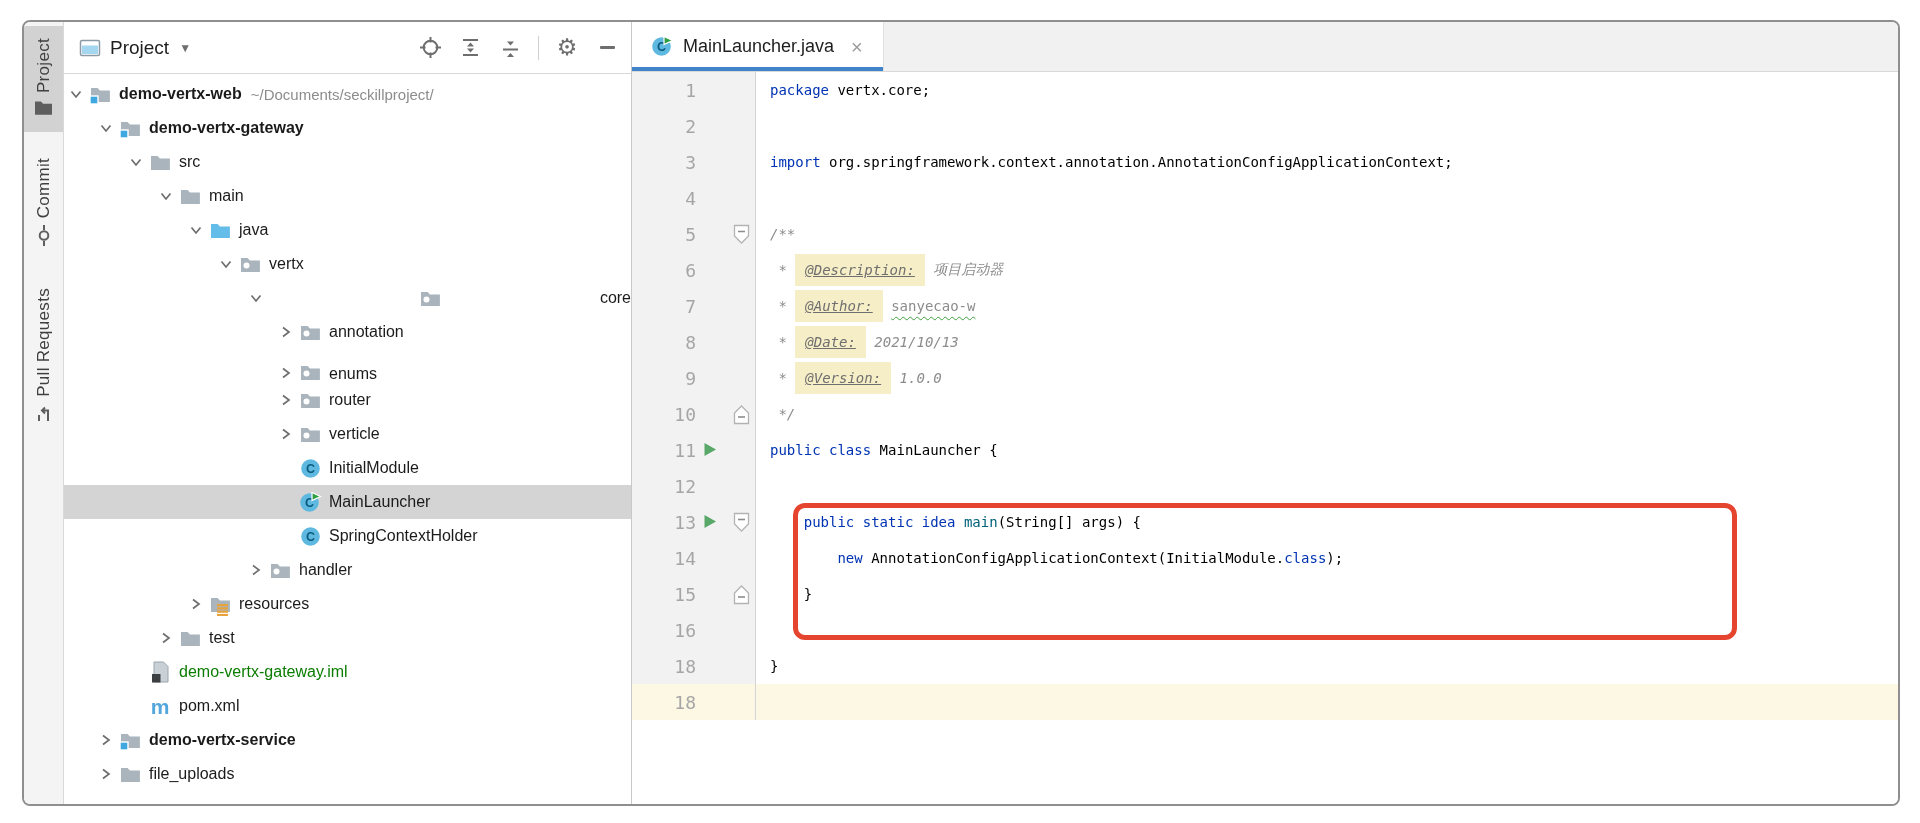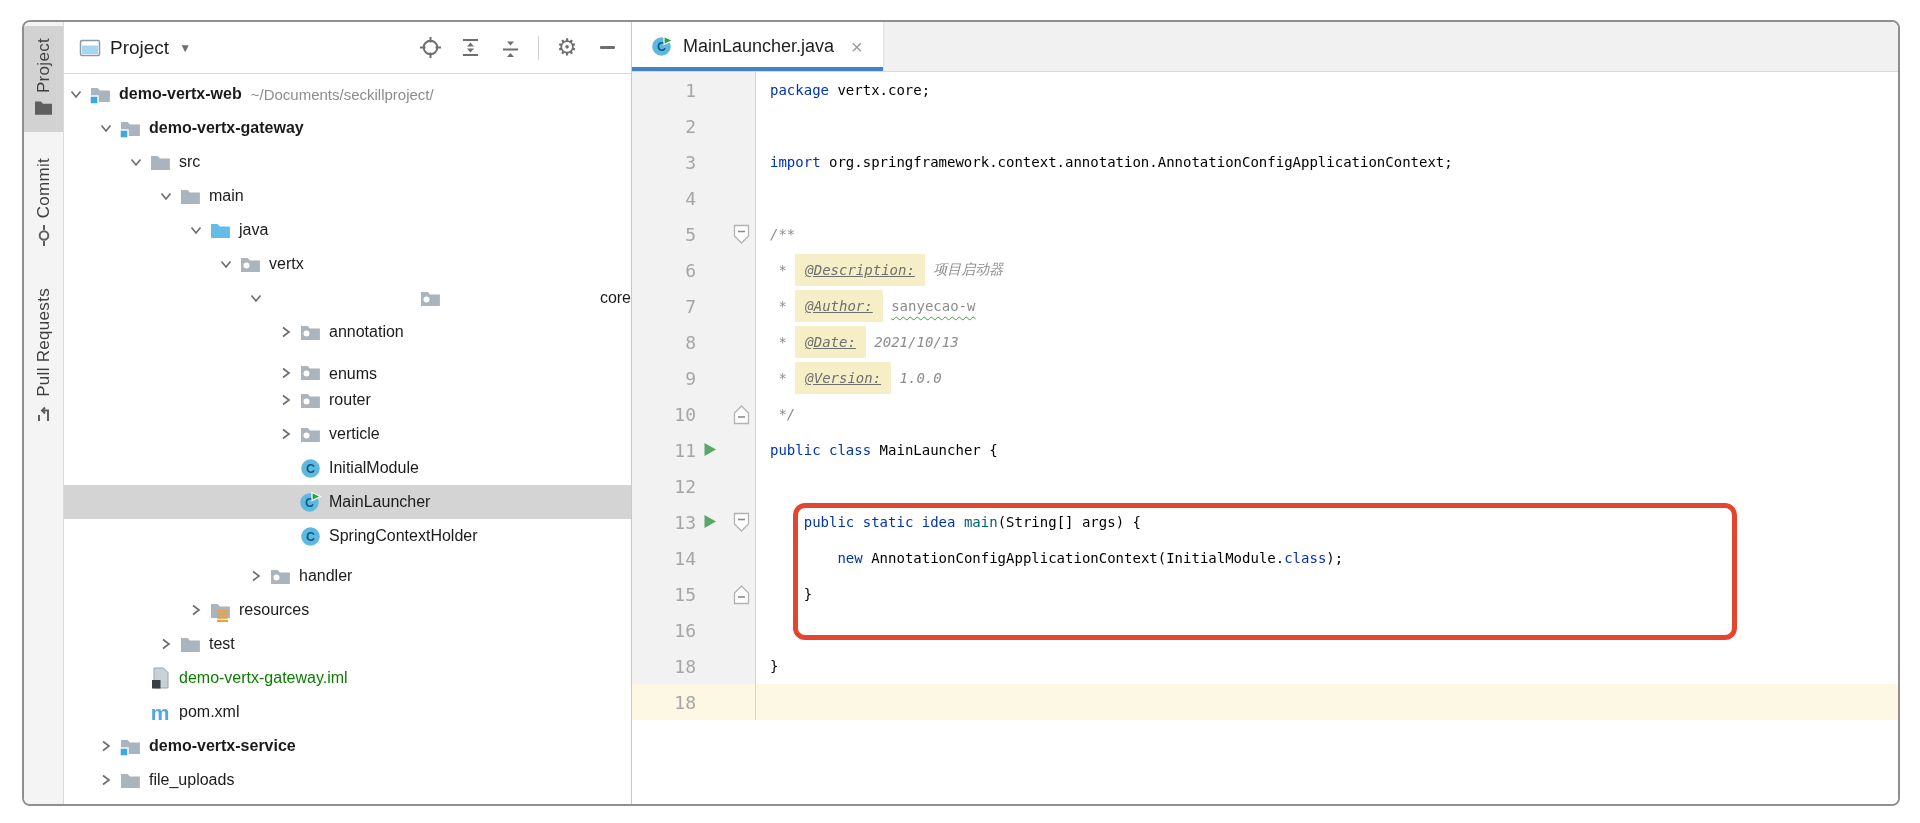--- a/index.html
+++ b/index.html
@@ -355,21 +355,21 @@
           <div class="tree-row" style="padding-left: 212px;">
             <span class="tr-chevron"></span>
             <span class="tr-icon">
               <svg width="21" height="21" viewBox="0 0 21 21">
                 <circle cx="10.5" cy="10.5" r="9.3" fill="#5FB8DF"></circle>
                 <text x="10.5" y="15" font-size="12.5" font-weight="bold" text-anchor="middle" fill="#0A5B7E" font-family="Liberation Sans,sans-serif">C</text>
               </svg>
             </span>
             <span class="tr-label">SpringContextHolder</span>
           </div>
-          <div class="tree-row" style="padding-left: 182px; margin-top: 6px;">
+          <div class="tree-row" style="padding-left: 182px;">
             <span class="tr-chevron">
               <svg width="16" height="16" viewBox="0 0 16 16">
                 <polyline points="5,3.5 11,8 5,12.5" fill="none" stroke="#6E6E6E" stroke-width="1.7"></polyline>
               </svg>
             </span>
             <span class="tr-icon">
               <svg width="21" height="19" viewBox="0 0 21 19">
                 <path d="M1,3 h6.6 l2.3,2.6 h10 v11.4 h-18.9 z" fill="#A9B4BC"></path>
               </svg>
               <svg width="7" height="7" viewBox="0 0 7 7" style="position:absolute;left:5px;top:9px">

